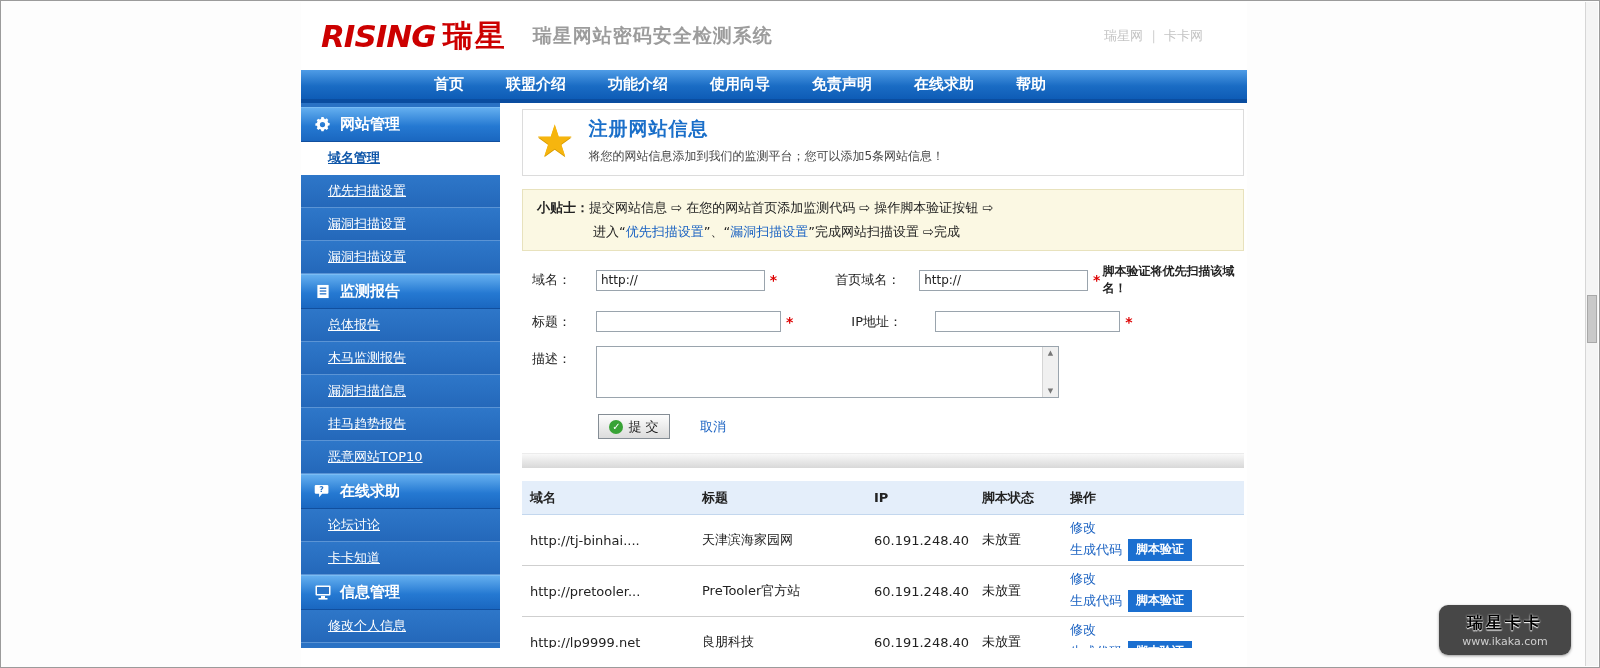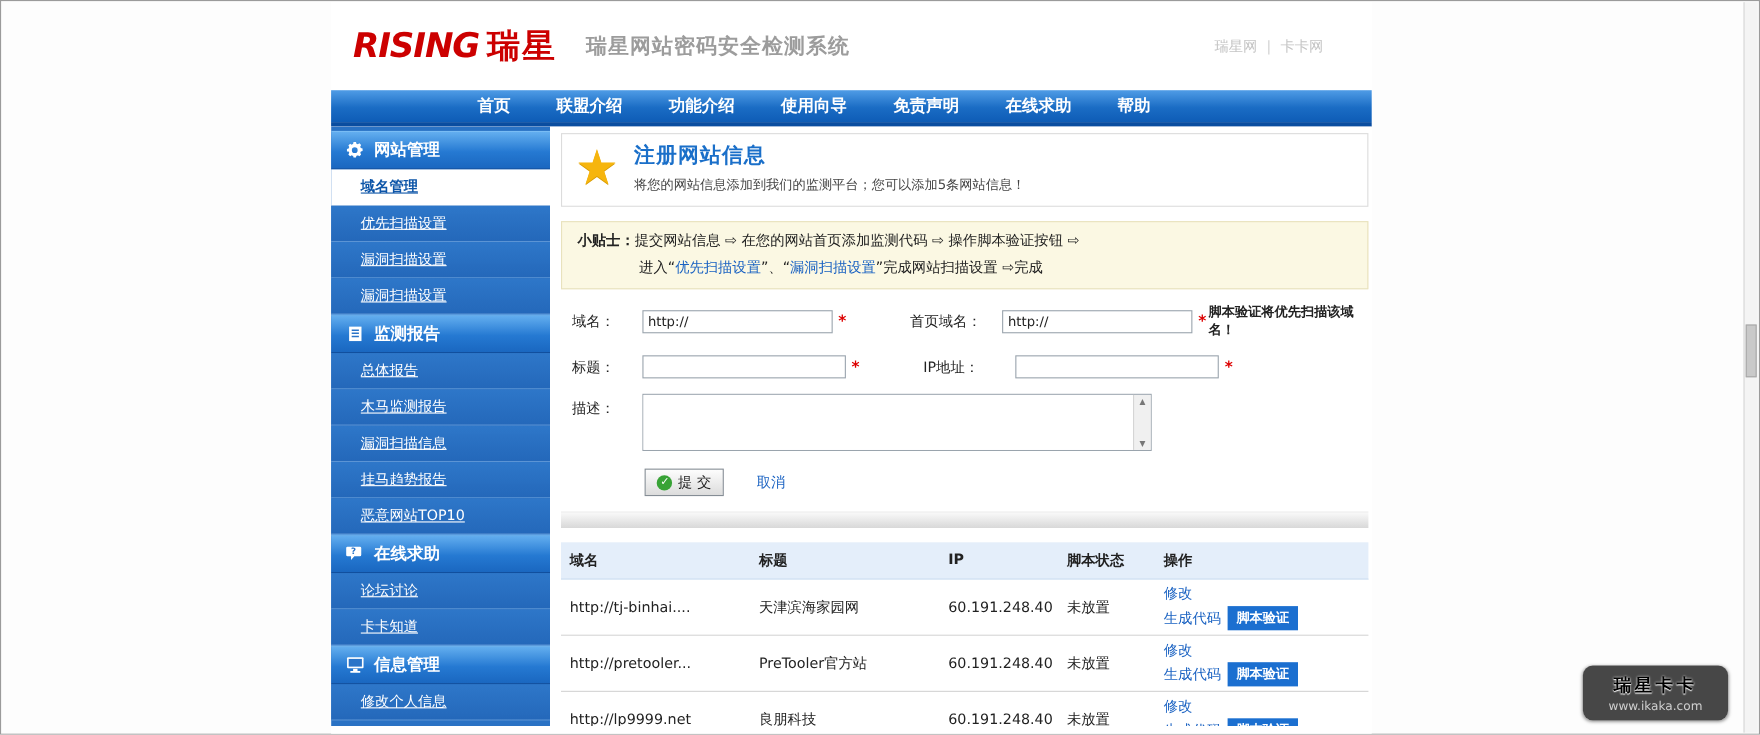--- a/index.html
+++ b/index.html
@@ -3,34 +3,34 @@
 <meta charset="utf-8">
 <style>
   * { margin:0; padding:0; box-sizing:border-box; }
   html,body { width:1600px; height:668px; background:#fff; font-family:"DejaVu Sans","Liberation Sans",sans-serif; overflow:hidden; }
   a { text-decoration:none; }
   .viewport { position:relative; width:1600px; height:668px; border:1px solid #9b9b9b; background:#fdfdfd; overflow:hidden; }
 
   .page { position:absolute; left:300px; top:1px; width:946px; height:666px; background:#fff; }
 
   
-  .site-header { height:80px; background:#fff; display:flex; align-items:center; padding:0 18px 0 20px; }
+  .site-header { height:68px; background:#fff; display:flex; align-items:center; padding:0 18px 0 20px; }
   .logo-en { font-size:31px; font-weight:bold; font-style:italic; color:#cc0000; letter-spacing:-1px; }
   .logo-cn { font-size:30px; font-weight:bold; color:#cc0000; margin-left:7px; letter-spacing:2px; }
   .app-title { font-size:19px; font-weight:bold; color:#9c9c9c; margin-left:26px; letter-spacing:1px; }
   .header-links { margin-left:auto; color:#c4c4c4; font-size:13px; padding-right:26px; }
   .header-links a { color:#c4c4c4; cursor:pointer; }
 
   
   .nav { height:33px; background:linear-gradient(180deg,#4f9ce6 0%,#1a6cc4 55%,#0e5cb6 100%);
          border-bottom:4px solid #0a4da0; display:flex; align-items:center; padding-left:112px; }
   .nav-item { color:#fff; font-size:15px; font-weight:bold; padding:0 21px; cursor:pointer; white-space:nowrap; }
 
   
-  .content { display:flex; height:545px; overflow:hidden; }
+  .content { display:flex; height:545px; overflow:hidden;gap:12px; }
 
   
   .sidebar { width:199px; background:#2a72c4; padding-top:4px; flex:none; overflow:hidden; }
   .sb-header { height:35px; background:linear-gradient(180deg,#63aeef 0%,#2579d2 55%,#1a67c0 100%);
                border-top:1px solid #79bcf4; border-bottom:1px solid #114f9e;
                display:flex; align-items:center; gap:9px; padding-left:13px;
                color:#fff; font-weight:bold; font-size:15px; cursor:pointer; }
   .sb-icon { width:17px; height:16px; display:inline-flex; align-items:center; justify-content:center; }
   .sb-item { height:33px; display:flex; align-items:center; padding-left:27px; color:#fff; font-size:13px;
              border-bottom:1px solid rgba(255,255,255,.22); cursor:pointer;

